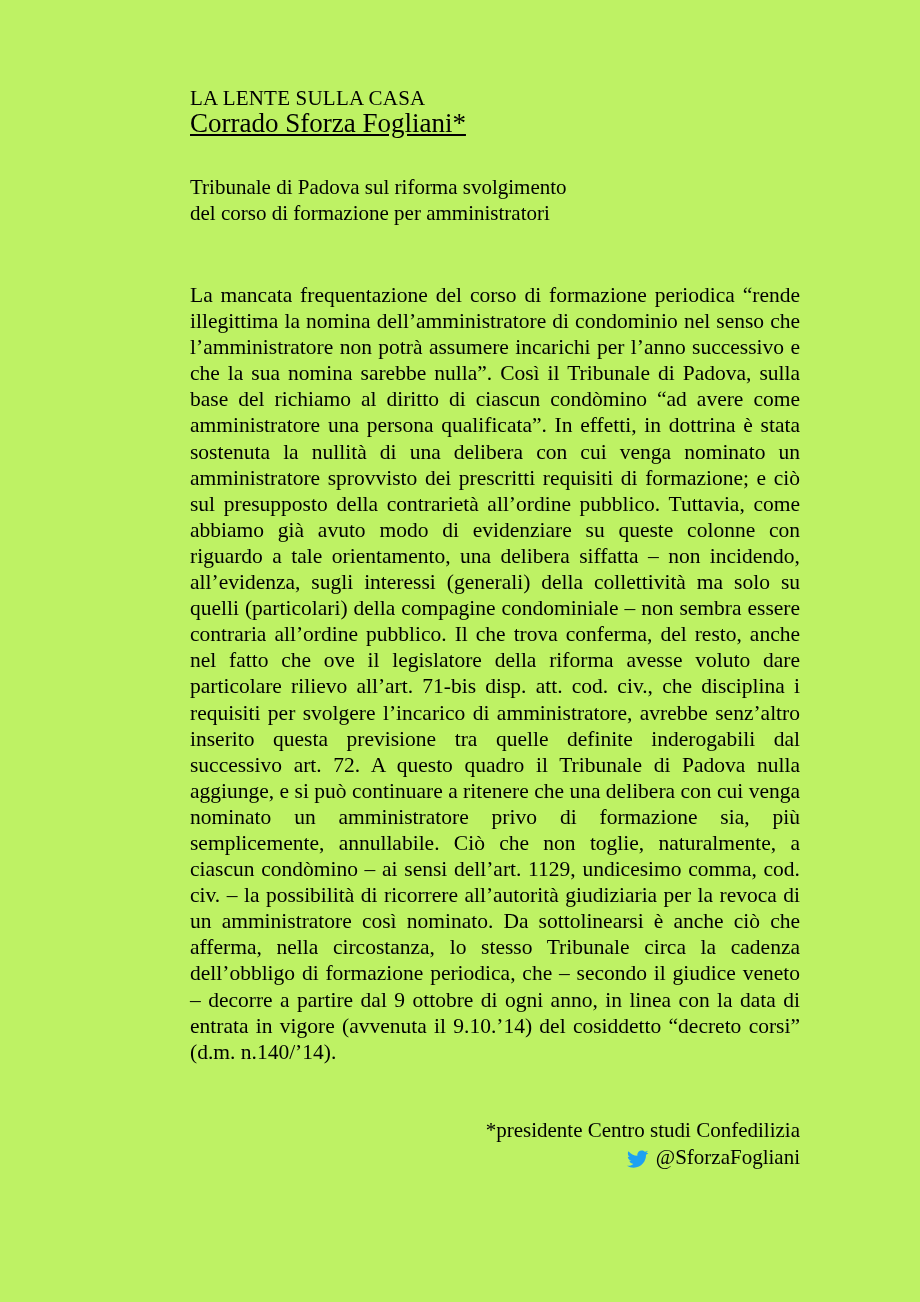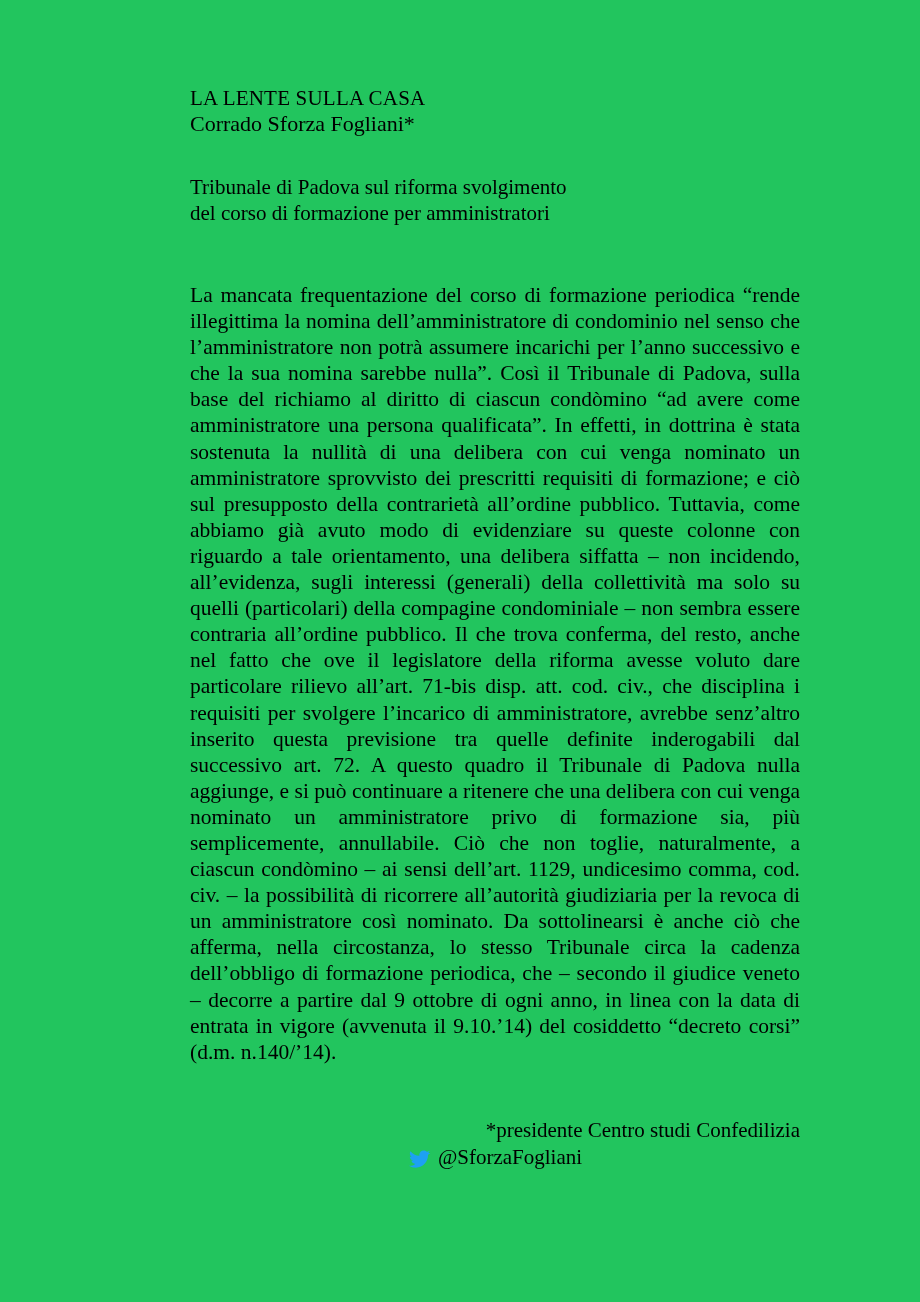--- a/index.html
+++ b/index.html
@@ -16,21 +16,21 @@
     color: #000000;
     -webkit-font-smoothing: antialiased;
   }
 
   .page {
     position: absolute;
     left: 0;
     top: 0;
     width: 920px;
     height: 1302px;
-    background: #22c55e;
+    background: #bef264;
     overflow: hidden;
   }
 
   .content {
     position: absolute;
     left: 190px;
     top: 86px;
     width: 610px;
   }
 
@@ -38,23 +38,24 @@
   .masthead {
     margin: 0 0 0 0;
   }
   .masthead-title {
     font-size: 21px;
     line-height: 25px;
     letter-spacing: 0.2px;
     white-space: nowrap;
   }
   .masthead-author {
-    font-size: 22px;
+    font-size: 27px;
     line-height: 25px;
     white-space: nowrap;
+    text-decoration: underline;
   }
 
   
   .subtitle {
     margin-top: 38px;
   }
   .subtitle-line {
     font-size: 21px;
     line-height: 26px;
     white-space: nowrap;
@@ -80,21 +81,21 @@
   }
   .signature-role {
     font-size: 21px;
     line-height: 27px;
   }
   .signature-social {
     font-size: 21px;
     line-height: 27px;
     display: flex;
     align-items: center;
-    justify-content: center;
+    justify-content: flex-end;
     gap: 7px;
   }
   .twitter-bird {
     display: inline-block;
     width: 23px;
     height: 23px;
     flex: none;
     position: relative;
     top: 2px;
   }

